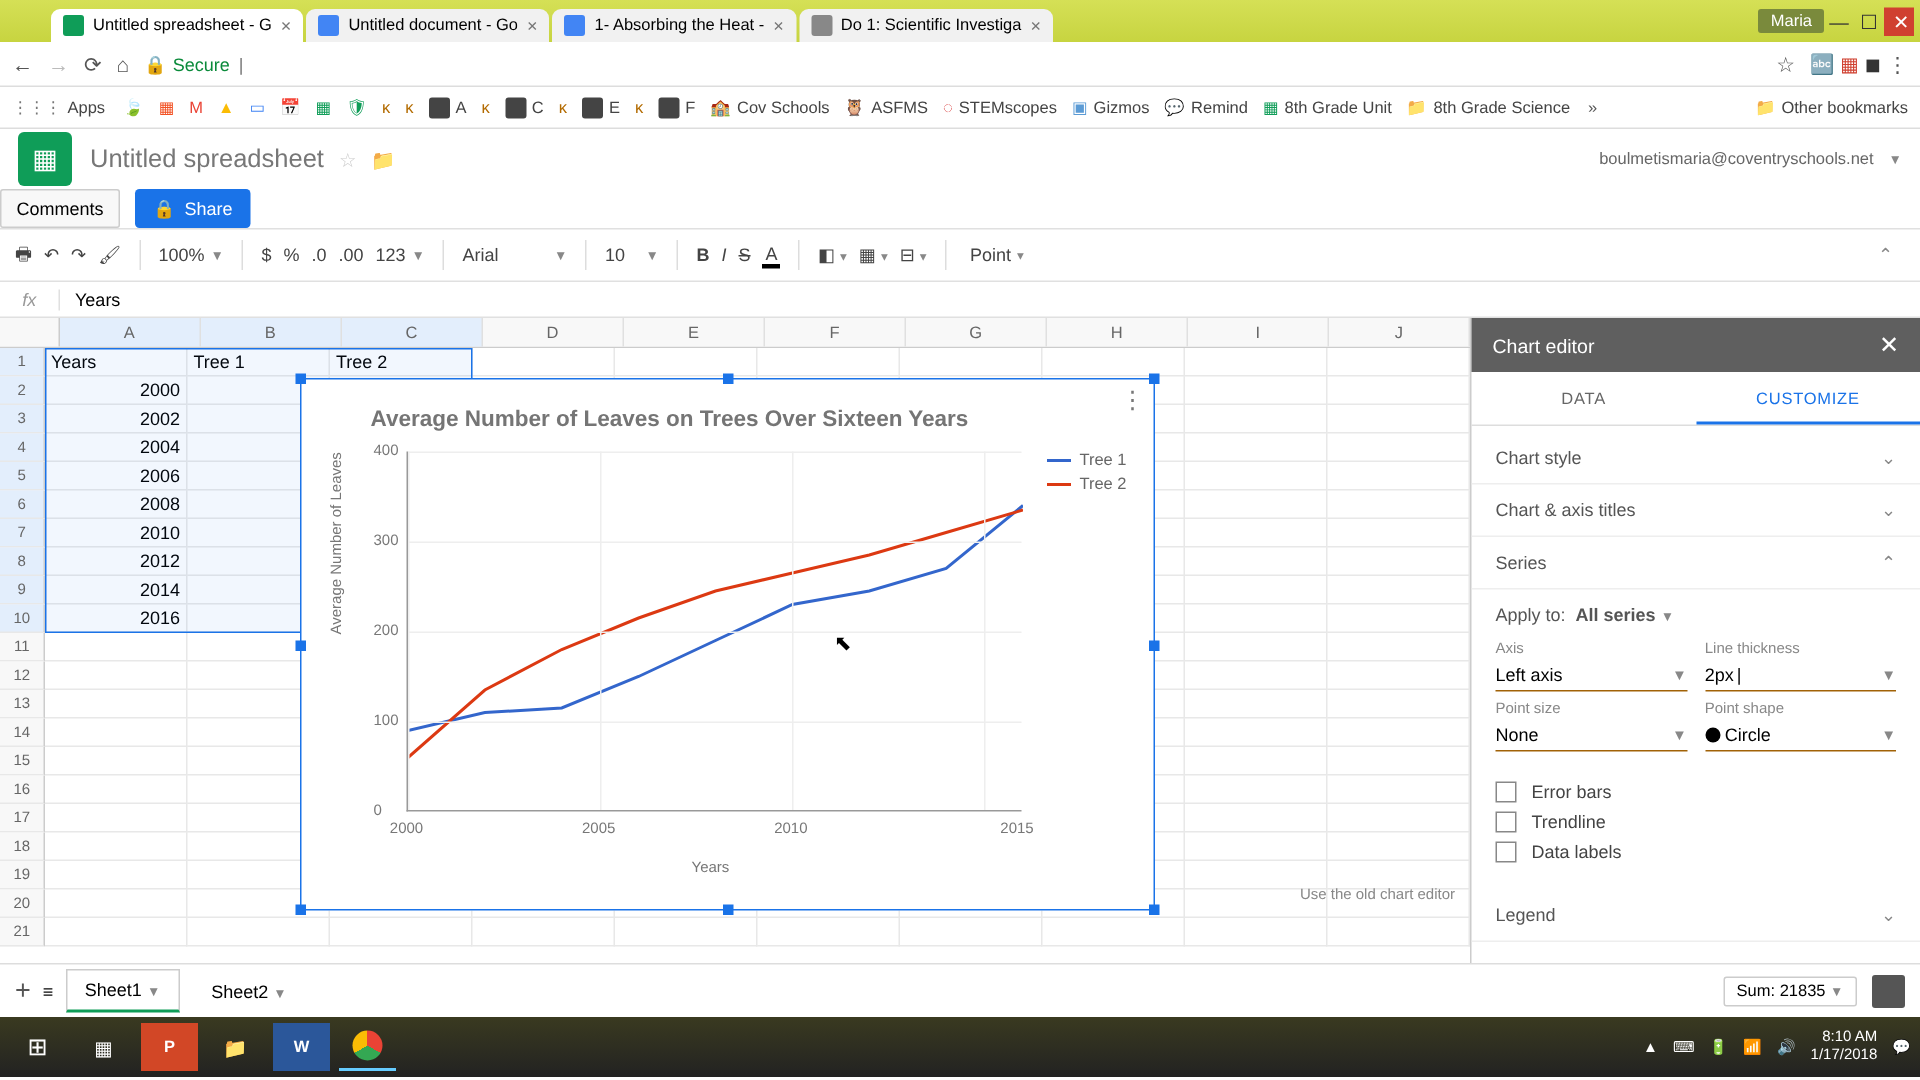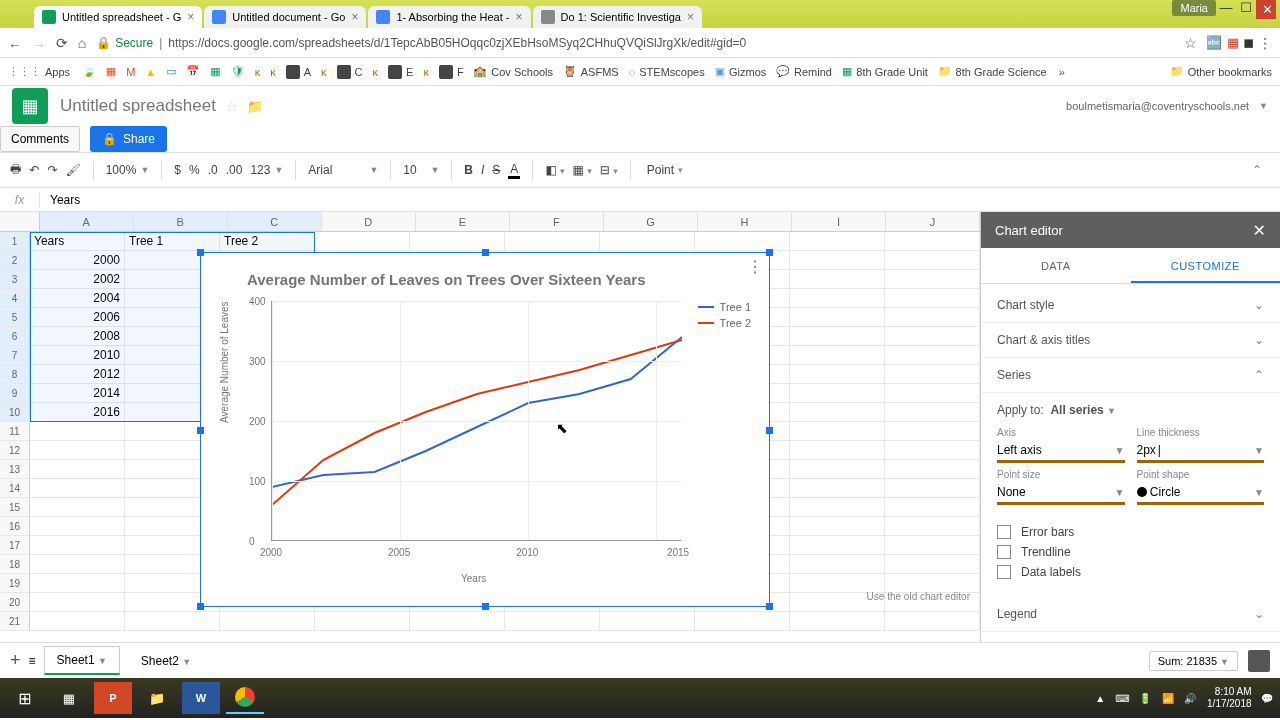--- a/index.html
+++ b/index.html
@@ -1,19 +1,19 @@
 <!DOCTYPE html>
 <html><head>
 <meta charset="utf-8">
 <style>
   * { box-sizing: border-box; margin: 0; padding: 0; font-family: Arial, sans-serif; }
   body { width: 1280px; height: 720px; overflow: hidden; background: #fff; font-size: 13px; }
 
   
-  .win-top { height: 28px; background: linear-gradient(#d5e056,#c7d440); display:flex; align-items:flex-start; padding:0 4px; }
+  .win-top { height: 28px; background: linear-gradient(#d5e056,#c7d440); display:flex; align-items:center; padding:0 4px; }
   .win-top .tab { background:#f1f1f1; height:22px; margin-top:6px; border-radius:6px 6px 0 0; padding:3px 8px; font-size:11px; display:flex; align-items:center; gap:6px; max-width:180px; margin-right:2px;}
   .win-top .tab.active { background:#fff; }
   .win-top .tab .close { color:#777; font-size:12px;}
   .win-top .user { margin-left:auto; background:#7a8a3c; color:#fff; padding:2px 8px; font-size:11px; border-radius:2px;}
   .win-ctrl { width:20px; text-align:center; color:#333; font-size:13px;}
   .win-ctrl.red { background:#d04030; color:#fff; padding:2px 6px;}
 
   .addr-bar { height:30px; border-bottom:1px solid #ddd; display:flex; align-items:center; padding:0 8px; gap:10px; background:#fff;}
   .addr-bar .icon { color:#555; font-size:14px; }
   .addr-bar .url-box { flex:1; display:flex; align-items:center; gap:6px; font-size:12px; color:#333; }
@@ -98,21 +98,21 @@
   .ed-tabs { display:flex; height:36px; border-bottom:1px solid #ddd;}
   .ed-tabs div { flex:1; text-align:center; line-height:36px; font-size:11px; letter-spacing:0.5px; color:#666;}
   .ed-tabs div.active { color:#1a73e8; border-bottom:2px solid #1a73e8;}
   .ed-body { flex:1; overflow-y:auto; padding:4px 0;}
   .ed-section { padding:10px 16px; border-bottom:1px solid #eee; display:flex; align-items:center; font-size:12px; color:#555;}
   .ed-section .chev { margin-left:auto; color:#888;}
   .series-body { padding:6px 16px 12px;}
   .series-body .row { display:flex; gap:12px; margin:6px 0;}
   .series-body .field { flex:1;}
   .series-body label { font-size:10px; color:#888; display:block; margin-bottom:2px;}
-  .series-body .sel-box { border-bottom:3px solid #a16207; padding:3px 0; font-size:12px; display:flex; align-items:center;}
+  .series-body .sel-box { border-bottom:1px solid #a16207; padding:3px 0; font-size:12px; display:flex; align-items:center;}
   .series-body .sel-box .arr { margin-left:auto; color:#888; font-size:10px;}
   .cb-row { display:flex; align-items:center; gap:10px; margin:6px 0; font-size:12px; color:#444;}
   .cb { width:14px; height:14px; border:1.5px solid #888;}
   .dot { width:10px; height:10px; border-radius:50%; background:#000; display:inline-block;}
 
   
   .taskbar { height:40px; background:linear-gradient(#3a3a20,#222); display:flex; align-items:center; padding:0 6px; gap:6px;}
   .taskbar .tbtn { width:38px; height:32px; display:flex; align-items:center; justify-content:center;}
   .tray { margin-left:auto; color:#fff; font-size:10px; display:flex; align-items:center; gap:10px;}
   .tray .time { text-align:right; line-height:12px;}
@@ -158,21 +158,20 @@
   <span class="icon">←</span>
   <span class="icon" style="color:#bbb">→</span>
   <span class="icon">⟳</span>
   <span class="icon">⌂</span>
   <div class="url-box">
     <span class="secure">
         <span>🔒</span>
         <span>Secure</span>
       </span>
     <span style="color:#777">|</span>
-    <span style="color:#555">https://docs.google.com/spreadsheets/d/1TepcAbB05HOqqc0zjXEbHsoMSyq2CHhuQVQiSlJrgXk/edit#gid=0</span>
   </div>
   <span class="icon">☆</span>
   <div class="ext-row">
     <span style="color:#4a90d9">🔤</span>
     <span style="color:#d04030">▦</span>
     <span style="color:#333">◼</span>
     <span class="icon">⋮</span>
   </div>
 </div>
 

